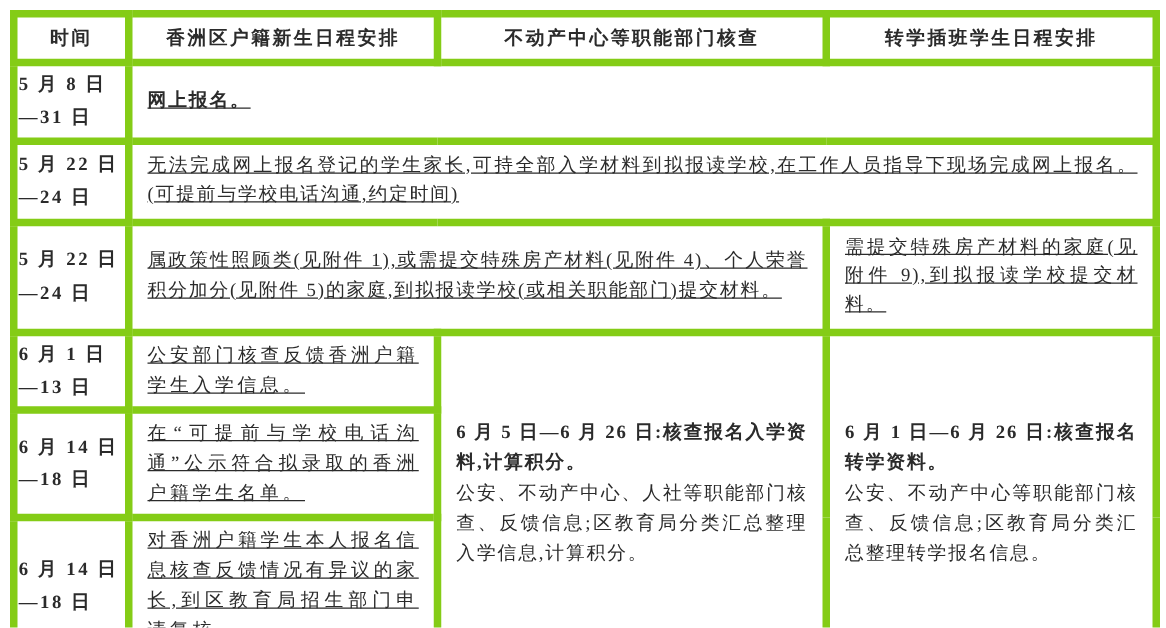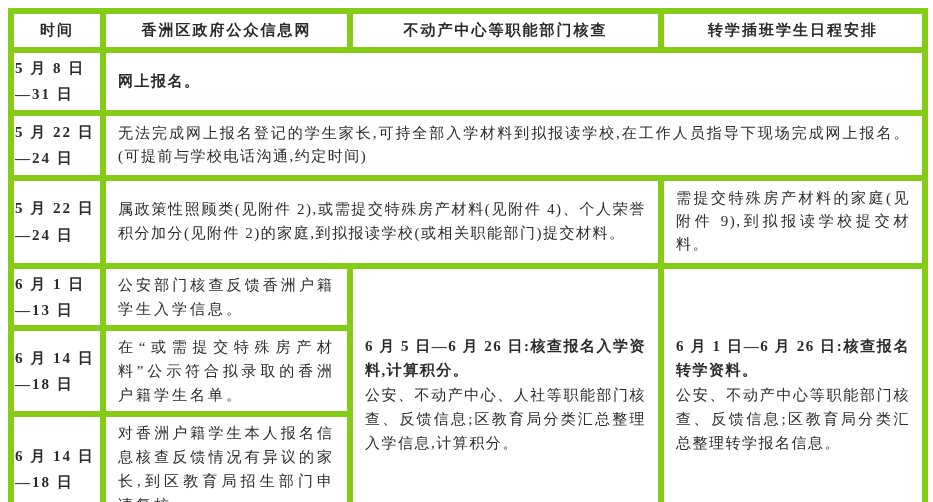--- a/index.html
+++ b/index.html
@@ -42,20 +42,21 @@
     white-space: pre-line;
     letter-spacing: 2px;
     line-height: 1.75;
     padding: 2px 1px;
   }
   td.body {
     padding: 4px 12px;
     letter-spacing: 1.5px;
     line-height: 1.55;
     text-align: justify;
+    text-decoration: underline;
   }
   td.body.lead-bold {
     font-weight: bold;
   }
   td.narrow {
     letter-spacing: 3px;
     line-height: 1.6;
   }
   td.merged {
     padding: 4px 12px;
@@ -73,62 +74,62 @@
 <table class="schedule">
   <colgroup>
     <col style="width:92px">
     <col style="width:247px">
     <col style="width:311px">
     <col style="width:264px">
   </colgroup>
   <tbody>
     <tr style="height:39px">
       <th>时间</th>
-      <th>香洲区政府公众信息网</th>
+      <th>香洲区户籍新生日程安排</th>
       <th>不动产中心等职能部门核查</th>
       <th>转学插班学生日程安排</th>
     </tr>
 
     <tr style="height:56px">
       <td class="time">5 月 8 日
 —31 日</td>
       <td class="body lead-bold" colspan="3">网上报名。</td>
     </tr>
 
     <tr style="height:65px">
       <td class="time">5 月 22 日
 —24 日</td>
       <td class="body" colspan="3">无法完成网上报名登记的学生家长,可持全部入学材料到拟报读学校,在工作人员指导下现场完成网上报名。(可提前与学校电话沟通,约定时间)</td>
     </tr>
 
     <tr style="height:88px">
       <td class="time">5 月 22 日
 —24 日</td>
-      <td class="body" colspan="2">属政策性照顾类(见附件 2),或需提交特殊房产材料(见附件 4)、个人荣誉积分加分(见附件 2)的家庭,到拟报读学校(或相关职能部门)提交材料。</td>
+      <td class="body" colspan="2">属政策性照顾类(见附件 1),或需提交特殊房产材料(见附件 4)、个人荣誉积分加分(见附件 5)的家庭,到拟报读学校(或相关职能部门)提交材料。</td>
       <td class="body">需提交特殊房产材料的家庭(见附件 9),到拟报读学校提交材料。</td>
     </tr>
 
     <tr style="height:62px">
       <td class="time">6 月 1 日
 —13 日</td>
       <td class="body narrow">公安部门核查反馈香洲户籍学生入学信息。</td>
       <td class="merged" rowspan="3">
         <span class="headline">6 月 5 日—6 月 26 日:核查报名入学资料,计算积分。</span>
         <div class="detail">公安、不动产中心、人社等职能部门核查、反馈信息;区教育局分类汇总整理入学信息,计算积分。</div>
       </td>
       <td class="merged" rowspan="3">
         <span class="headline">6 月 1 日—6 月 26 日:核查报名转学资料。</span>
         <div class="detail">公安、不动产中心等职能部门核查、反馈信息;区教育局分类汇总整理转学报名信息。</div>
       </td>
     </tr>
 
     <tr style="height:85px">
       <td class="time">6 月 14 日
 —18 日</td>
-      <td class="body narrow">在“或需提交特殊房产材料”公示符合拟录取的香洲户籍学生名单。</td>
+      <td class="body narrow">在“可提前与学校电话沟通”公示符合拟录取的香洲户籍学生名单。</td>
     </tr>
 
     <tr style="height:94px">
       <td class="time">6 月 14 日
 —18 日</td>
       <td class="body narrow">对香洲户籍学生本人报名信息核查反馈情况有异议的家长,到区教育局招生部门申请复核。</td>
     </tr>
   </tbody>
 </table>
 

